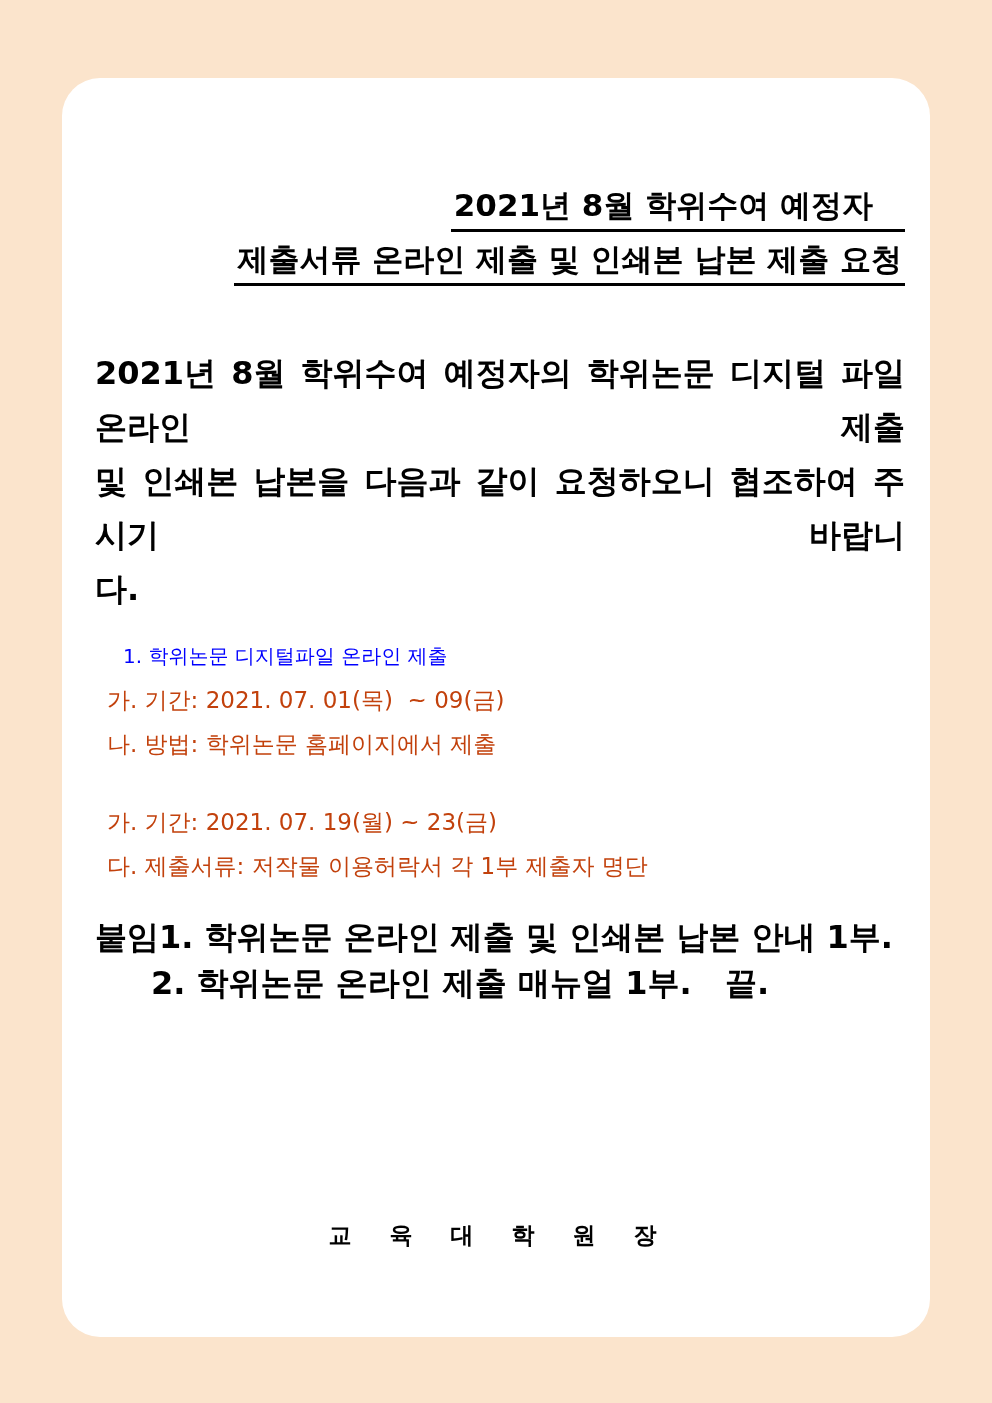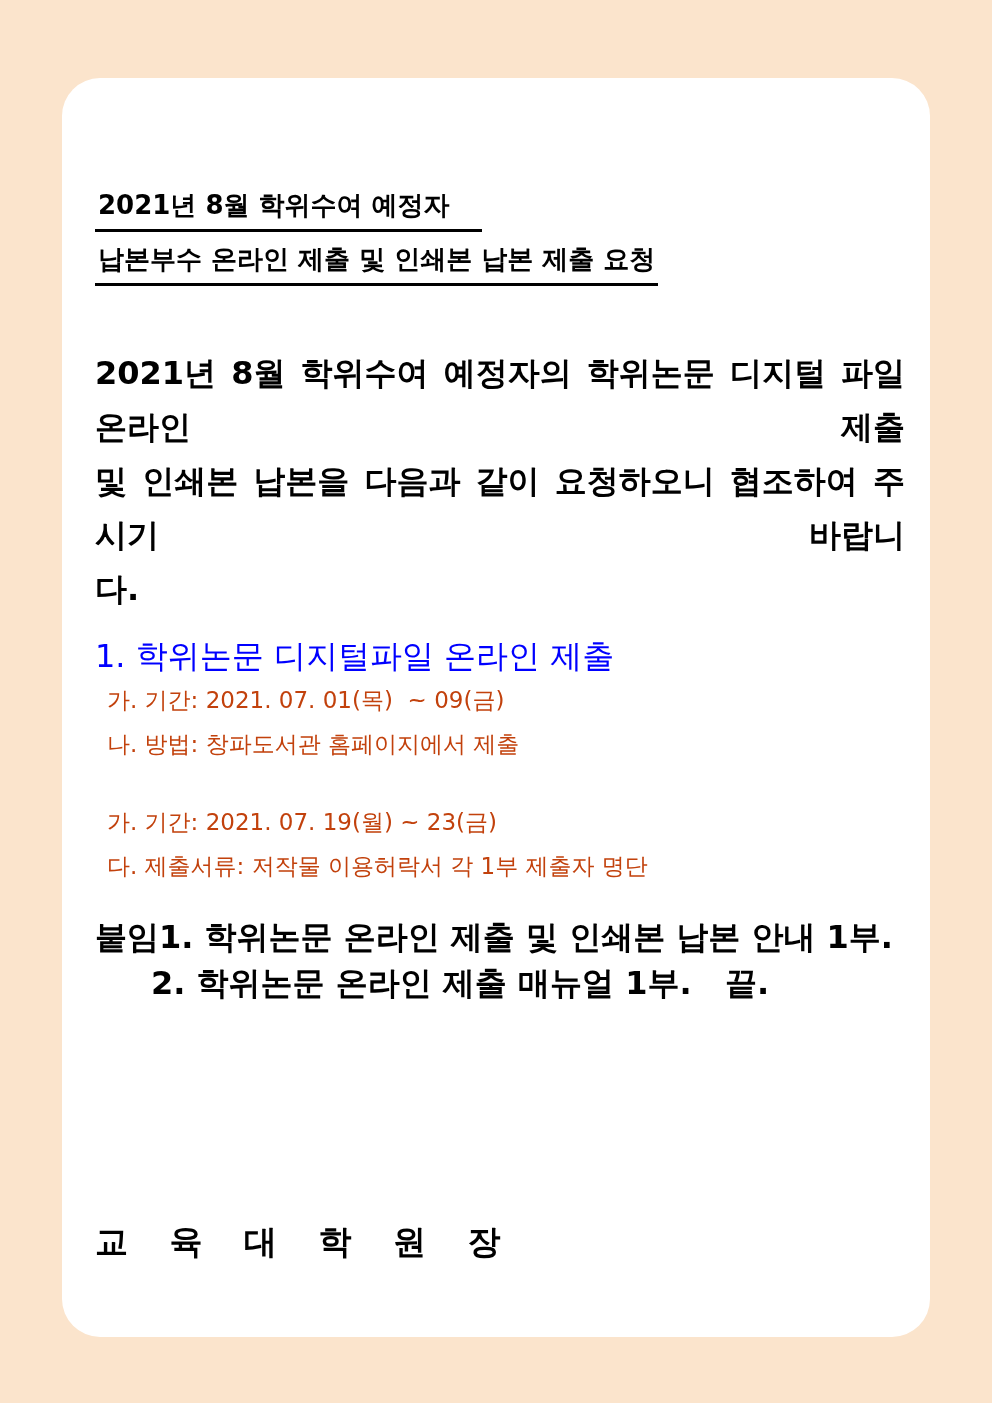--- a/index.html
+++ b/index.html
@@ -28,23 +28,23 @@
     padding: 0 25px 0 33px;
   }
   
   [data-bind] {
     white-space: pre-wrap;
   }
 
   
   .title-block {
     padding-top: 108px;
-    text-align: left;
+    text-align: right;
     font-weight: bold;
-    font-size: 26px;
+    font-size: 31px;
   }
   .title-line {
     line-height: 38px;
     margin-bottom: 8px;
   }
   .title-line .u {
     display: inline-block;
     padding: 0 3px 5px 3px;
     border-bottom: 3px solid #000000;
   }
@@ -63,23 +63,24 @@
     text-align: justify;
     text-align-last: justify;
   }
   .intro .jline.last {
     text-align: left;
     text-align-last: left;
   }
 
   
   .section-heading {
-    font-size: 32px;
+    font-size: 20px;
     line-height: 44px;
     color: #0000FF;
+    margin-left: 28px;
   }
   .section-1 { margin-top: 18px; }
   .section-2 { margin-top: 34px; }
   .section-item {
     font-size: 23px;
     line-height: 44px;
     padding-left: 12px;
     color: #c2410c;
   }
 
@@ -90,51 +91,51 @@
     font-weight: bold;
     line-height: 46px;
   }
   .attachment-line-2 {
     padding-left: 56px;
   }
 
   
   .signature {
     margin-top: 214px;
-    text-align: left;
-    font-size: 33px;
+    text-align: center;
+    font-size: 23px;
     font-weight: bold;
     letter-spacing: 15px;
   }
 </style>
 </head>
 <body>
 
 <div class="paper">
   <div class="content">
 
     <div class="title-block">
       <div class="title-line first">
         <span class="u" data-bind="document.title_line1">2021년 8월 학위수여 예정자</span>
       </div>
       <div class="title-line">
-        <span class="u" data-bind="document.title_line2">납본부수 온라인 제출 및 인쇄본 납본 제출 요청</span>
+        <span class="u" data-bind="document.title_line2">제출서류 온라인 제출 및 인쇄본 납본 제출 요청</span>
       </div>
     </div>
 
     <div class="intro">
       <div class="jline" data-bind="document.intro_lines.0">2021년 8월 학위수여 예정자의 학위논문 디지털 파일 온라인 제출</div>
       <div class="jline" data-bind="document.intro_lines.1">및 인쇄본 납본을 다음과 같이 요청하오니 협조하여 주시기 바랍니</div>
       <div class="jline last" data-bind="document.intro_lines.2">다.</div>
     </div>
 
     <div class="section section-1">
       <div class="section-heading" data-bind="document.sections.0.heading">1. 학위논문 디지털파일 온라인 제출</div>
       <div class="section-item" data-bind="document.sections.0.items.0">가. 기간: 2021. 07. 01(목)  ~ 09(금)</div>
-      <div class="section-item" data-bind="document.sections.0.items.1">나. 방법: 창파도서관 홈페이지에서 제출</div>
+      <div class="section-item" data-bind="document.sections.0.items.1">나. 방법: 학위논문 홈페이지에서 제출</div>
     </div>
 
     <div class="section section-2">
       <div class="section-item" data-bind="document.sections.1.items.0">가. 기간: 2021. 07. 19(월) ~ 23(금)</div>
       <div class="section-item" data-bind="document.sections.1.items.2">다. 제출서류: 저작물 이용허락서 각 1부 제출자 명단</div>
     </div>
 
     <div class="attachments">
       <div class="attachment-line-1" data-bind="document.attachments.0">붙임1. 학위논문 온라인 제출 및 인쇄본 납본 안내 1부.</div>
       <div class="attachment-line-2" data-bind="document.attachments.1">2. 학위논문 온라인 제출 매뉴얼 1부.   끝.</div>

